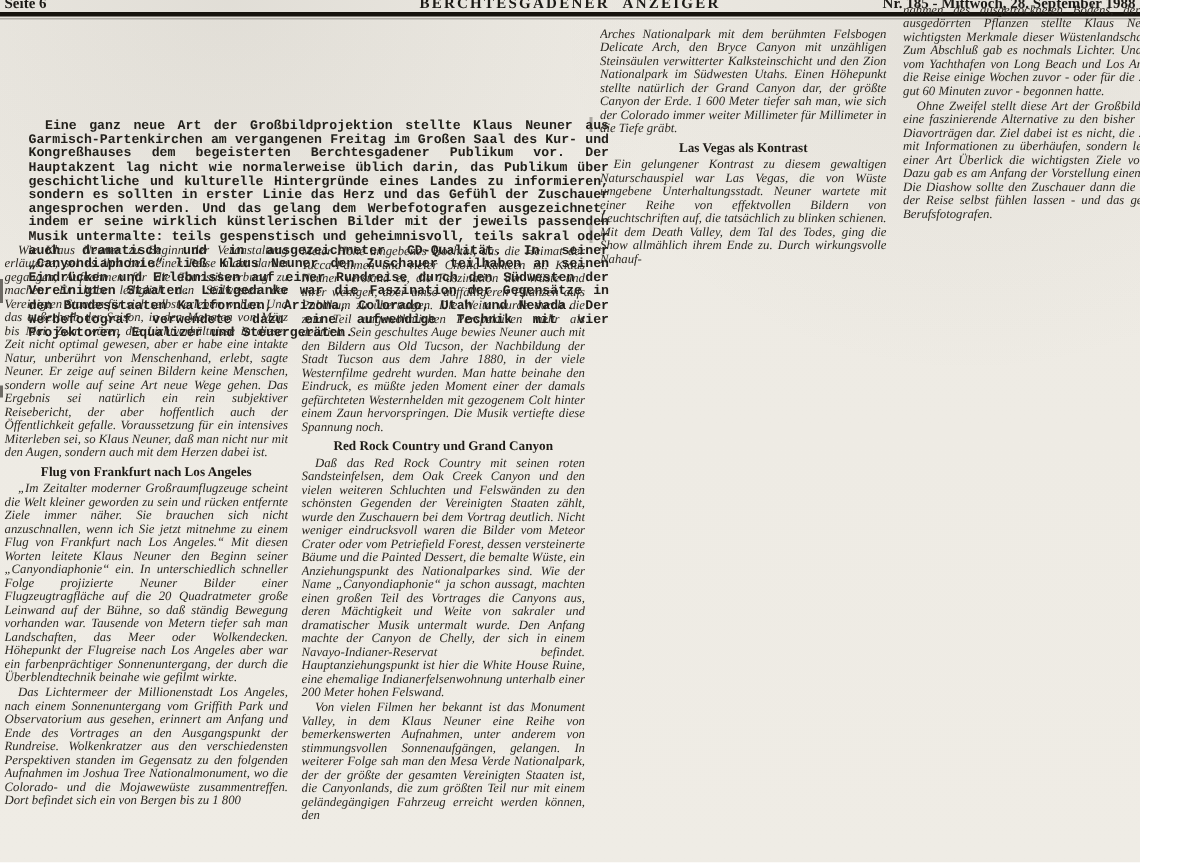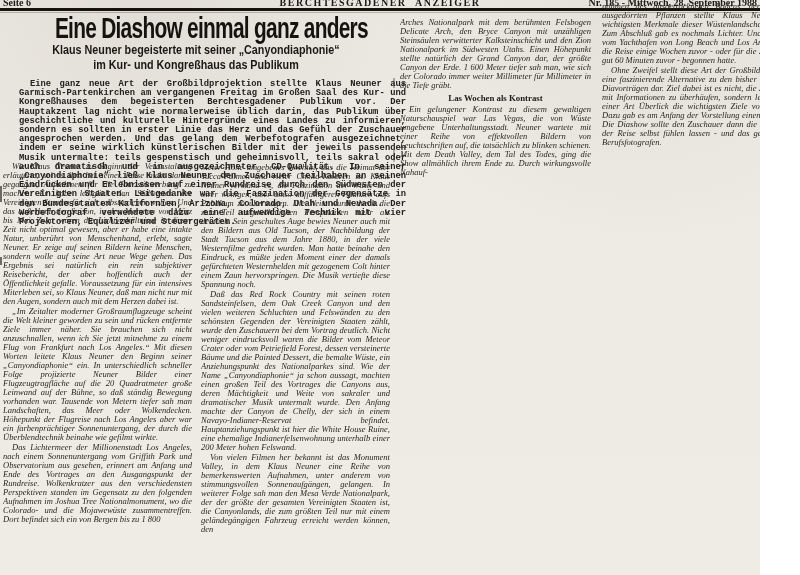--- a/index.html
+++ b/index.html
@@ -73,43 +73,40 @@
 <div class="page">
 
   <div class="page-header">
     <span class="ph-left">Seite 6</span>
     <span class="ph-center">BERCHTESGADENER ANZEIGER</span>
     <span class="ph-right">Nr. 185 - Mittwoch, 28. September 1988</span>
   </div>
   <div class="header-rule"></div>
   <div class="header-rule-shadow"></div>
 
-  <div class="headline-wrap">
-    <h1 class="headline">Eine Diashow einmal ganz anders</h1>
-    <div class="subtitle">Klaus Neuner begeisterte mit seiner „Canyondiaphonie“</div>
-    <div class="subtitle">im Kur- und Kongreßhaus das Publikum</div>
-  </div>
 
   <p class="intro">Eine ganz neue Art der Großbildprojektion stellte Klaus Neuner aus Garmisch-Partenkirchen am vergangenen Freitag im Großen Saal des Kur- und Kongreßhauses dem begeisterten Berchtesgadener Publikum vor. Der Hauptakzent lag nicht wie normalerweise üblich darin, das Publikum über geschichtliche und kulturelle Hintergründe eines Landes zu informieren, sondern es sollten in erster Linie das Herz und das Gefühl der Zuschauer angesprochen werden. Und das gelang dem Werbefotografen ausgezeichnet, indem er seine wirklich künstlerischen Bilder mit der jeweils passenden Musik untermalte: teils gespenstisch und geheimnisvoll, teils sakral oder auch dramatisch und in ausgezeichneter CD-Qualität. In seiner „Canyondiaphonie“ ließ Klaus Neuner den Zuschauer teilhaben an seinen Eindrücken und Erlebnissen auf einer Rundreise durch den Südwesten der Vereinigten Staaten. Leitgedanke war die Faszination der Gegensätze in den Bundesstaaten Kalifornien, Arizona, Colorado, Utah und Nevada. Der Werbefotograf verwendete dazu eine aufwendige Technik mit vier Projektoren, Equalizer und Steuergeräten.</p>
 
   <div class="col" id="col1">
     <p>Wie Klaus Neuner zu Beginn der Veranstaltung erläuterte, sei es ihm bei seiner Reise nicht darum gegangen, Aufnahmen für die Touristikwerbung zu machen. Er habe lediglich den Südwesten der Vereinigten Staaten für sich selbst erleben wollen. Und das außerhalb der Saison, in den Monaten von März bis Mai. Zwar wären die Lichtverhältnisse in dieser Zeit nicht optimal gewesen, aber er habe eine intakte Natur, unberührt von Menschenhand, erlebt, sagte Neuner. Er zeige auf seinen Bildern keine Menschen, sondern wolle auf seine Art neue Wege gehen. Das Ergebnis sei natürlich ein rein subjektiver Reisebericht, der aber hoffentlich auch der Öffentlichkeit gefalle. Voraussetzung für ein intensives Miterleben sei, so Klaus Neuner, daß man nicht nur mit den Augen, sondern auch mit dem Herzen dabei ist.</p>
+    <h3>Flug von Frankfurt nach Los Angeles</h3>
     <p>„Im Zeitalter moderner Großraumflugzeuge scheint die Welt kleiner geworden zu sein und rücken entfernte Ziele immer näher. Sie brauchen sich nicht anzuschnallen, wenn ich Sie jetzt mitnehme zu einem Flug von Frankfurt nach Los Angeles.“ Mit diesen Worten leitete Klaus Neuner den Beginn seiner „Canyondiaphonie“ ein. In unterschiedlich schneller Folge projizierte Neuner Bilder einer Flugzeugtragfläche auf die 20 Quadratmeter große Leinwand auf der Bühne, so daß ständig Bewegung vorhanden war. Tausende von Metern tiefer sah man Landschaften, das Meer oder Wolkendecken. Höhepunkt der Flugreise nach Los Angeles aber war ein farbenprächtiger Sonnenuntergang, der durch die Überblendtechnik beinahe wie gefilmt wirkte.</p>
     <p>Das Lichtermeer der Millionenstadt Los Angeles, nach einem Sonnenuntergang vom Griffith Park und Observatorium aus gesehen, erinnert am Anfang und Ende des Vortrages an den Ausgangspunkt der Rundreise. Wolkenkratzer aus den verschiedensten Perspektiven standen im Gegensatz zu den folgenden Aufnahmen im Joshua Tree Nationalmonument, wo die Colorado- und die Mojawewüste zusammentreffen. Dort befindet sich ein von Bergen bis zu 1 800</p>
   </div>
 
   <div class="col" id="col2">
     <p class="cont">Meter Höhe umgebenes Hochtal, das die Heimat der Yucca-Palmen und vieler Cholla-Kakteen ist. Klaus Neuner verstand es, die Faszination der Wüste und ihrer wenigen, aber umso auffälligeren Pflanzen aufs Publikum zu übertragen. Die Weite wurde durch die zum Teil ungewöhnlichen Perspektiven mehr als deutlich. Sein geschultes Auge bewies Neuner auch mit den Bildern aus Old Tucson, der Nachbildung der Stadt Tucson aus dem Jahre 1880, in der viele Westernfilme gedreht wurden. Man hatte beinahe den Eindruck, es müßte jeden Moment einer der damals gefürchteten Westernhelden mit gezogenem Colt hinter einem Zaun hervorspringen. Die Musik vertiefte diese Spannung noch.</p>
+    <h3>Red Rock Country und Grand Canyon</h3>
     <p>Daß das Red Rock Country mit seinen roten Sandsteinfelsen, dem Oak Creek Canyon und den vielen weiteren Schluchten und Felswänden zu den schönsten Gegenden der Vereinigten Staaten zählt, wurde den Zuschauern bei dem Vortrag deutlich. Nicht weniger eindrucksvoll waren die Bilder vom Meteor Crater oder vom Petriefield Forest, dessen versteinerte Bäume und die Painted Dessert, die bemalte Wüste, ein Anziehungspunkt des Nationalparkes sind. Wie der Name „Canyondiaphonie“ ja schon aussagt, machten einen großen Teil des Vortrages die Canyons aus, deren Mächtigkeit und Weite von sakraler und dramatischer Musik untermalt wurde. Den Anfang machte der Canyon de Chelly, der sich in einem Navayo-Indianer-Reservat befindet. Hauptanziehungspunkt ist hier die White House Ruine, eine ehemalige Indianerfelsenwohnung unterhalb einer 200 Meter hohen Felswand.</p>
     <p>Von vielen Filmen her bekannt ist das Monument Valley, in dem Klaus Neuner eine Reihe von bemerkenswerten Aufnahmen, unter anderem von stimmungsvollen Sonnenaufgängen, gelangen. In weiterer Folge sah man den Mesa Verde Nationalpark, der der größte der gesamten Vereinigten Staaten ist, die Canyonlands, die zum größten Teil nur mit einem geländegängigen Fahrzeug erreicht werden können, den</p>
   </div>
 
   <div class="col" id="col3">
     <p class="cont">Arches Nationalpark mit dem berühmten Felsbogen Delicate Arch, den Bryce Canyon mit unzähligen Steinsäulen verwitterter Kalksteinschicht und den Zion Nationalpark im Südwesten Utahs. Einen Höhepunkt stellte natürlich der Grand Canyon dar, der größte Canyon der Erde. 1 600 Meter tiefer sah man, wie sich der Colorado immer weiter Millimeter für Millimeter in die Tiefe gräbt.</p>
-    <h3>Las Wochen als Kontrast</h3>
+    <h3>Las Vegas als Kontrast</h3>
     <p>Ein gelungener Kontrast zu diesem gewaltigen Naturschauspiel war Las Vegas, die von Wüste umgebene Unterhaltungsstadt. Neuner wartete mit einer Reihe von effektvollen Bildern von Leuchtschriften auf, die tatsächlich zu blinken schienen. Mit dem Death Valley, dem Tal des Todes, ging die Show allmählich ihrem Ende zu. Durch wirkungsvolle Nahauf-</p>
   </div>
 
   <div class="col" id="col4">
     <p class="cont">nahmen des ausgetrockneten Bodens, der wenigen ausgedörrten Pflanzen stellte Klaus Neuner die wichtigsten Merkmale dieser Wüstenlandschaft heraus. Zum Abschluß gab es nochmals Lichter. Und zwar die vom Yachthafen von Long Beach und Los Angeles, wo die Reise einige Wochen zuvor - oder für die Zuschauer gut 60 Minuten zuvor - begonnen hatte.</p>
     <p>Ohne Zweifel stellt diese Art der Großbildprojektion eine faszinierende Alternative zu den bisher bekannten Diavorträgen dar. Ziel dabei ist es nicht, die Zuschauer mit Informationen zu überhäufen, sondern lediglich in einer Art Überlick die wichtigsten Ziele vorzustellen. Dazu gab es am Anfang der Vorstellung einen Prospekt. Die Diashow sollte den Zuschauer dann die Eindrücke der Reise selbst fühlen lassen - und das gelang dem Berufsfotografen.</p>
   </div>
 
   <div class="artifact a1"></div>
   <div class="artifact a2"></div>

